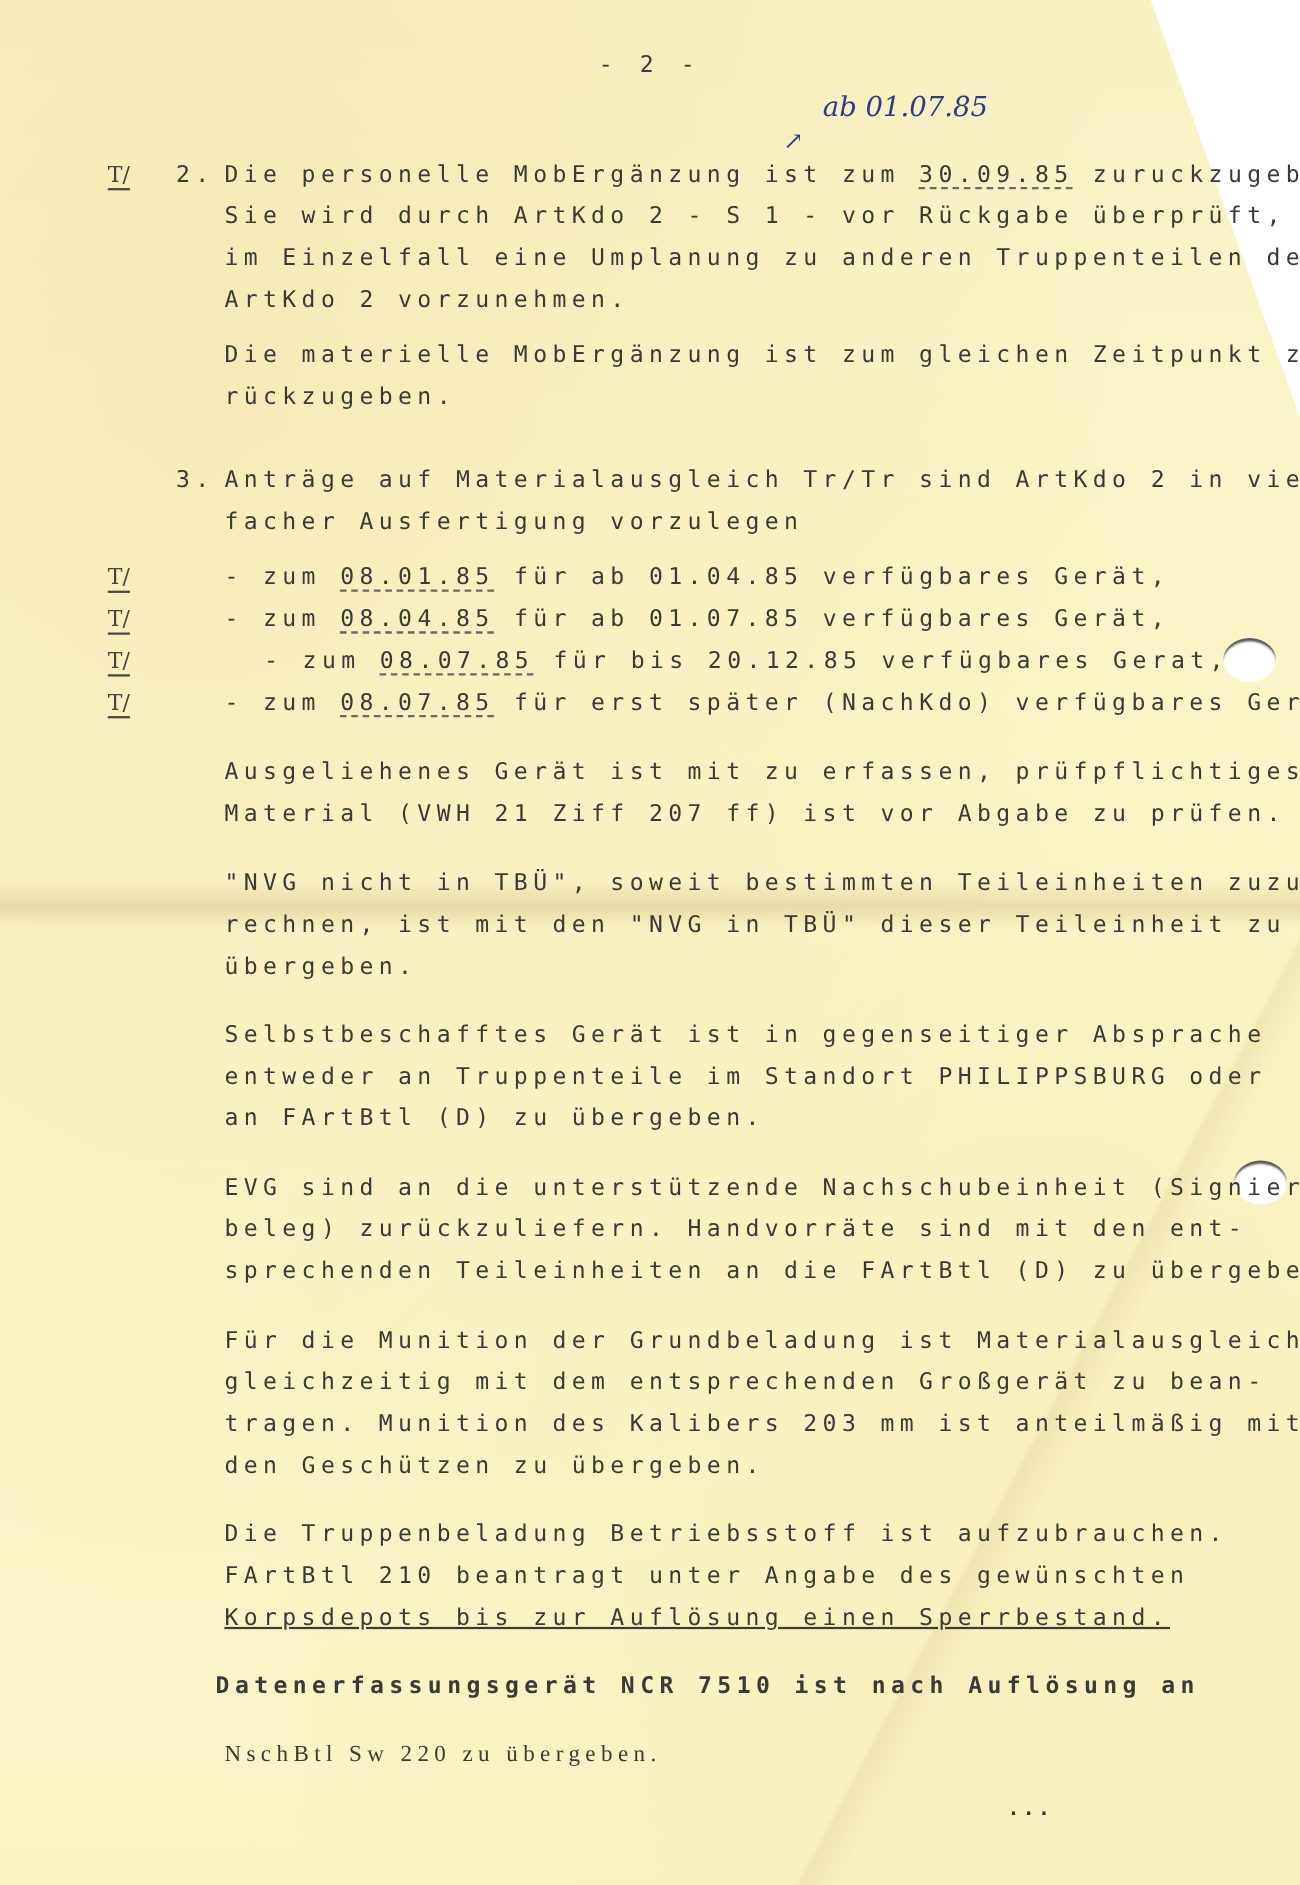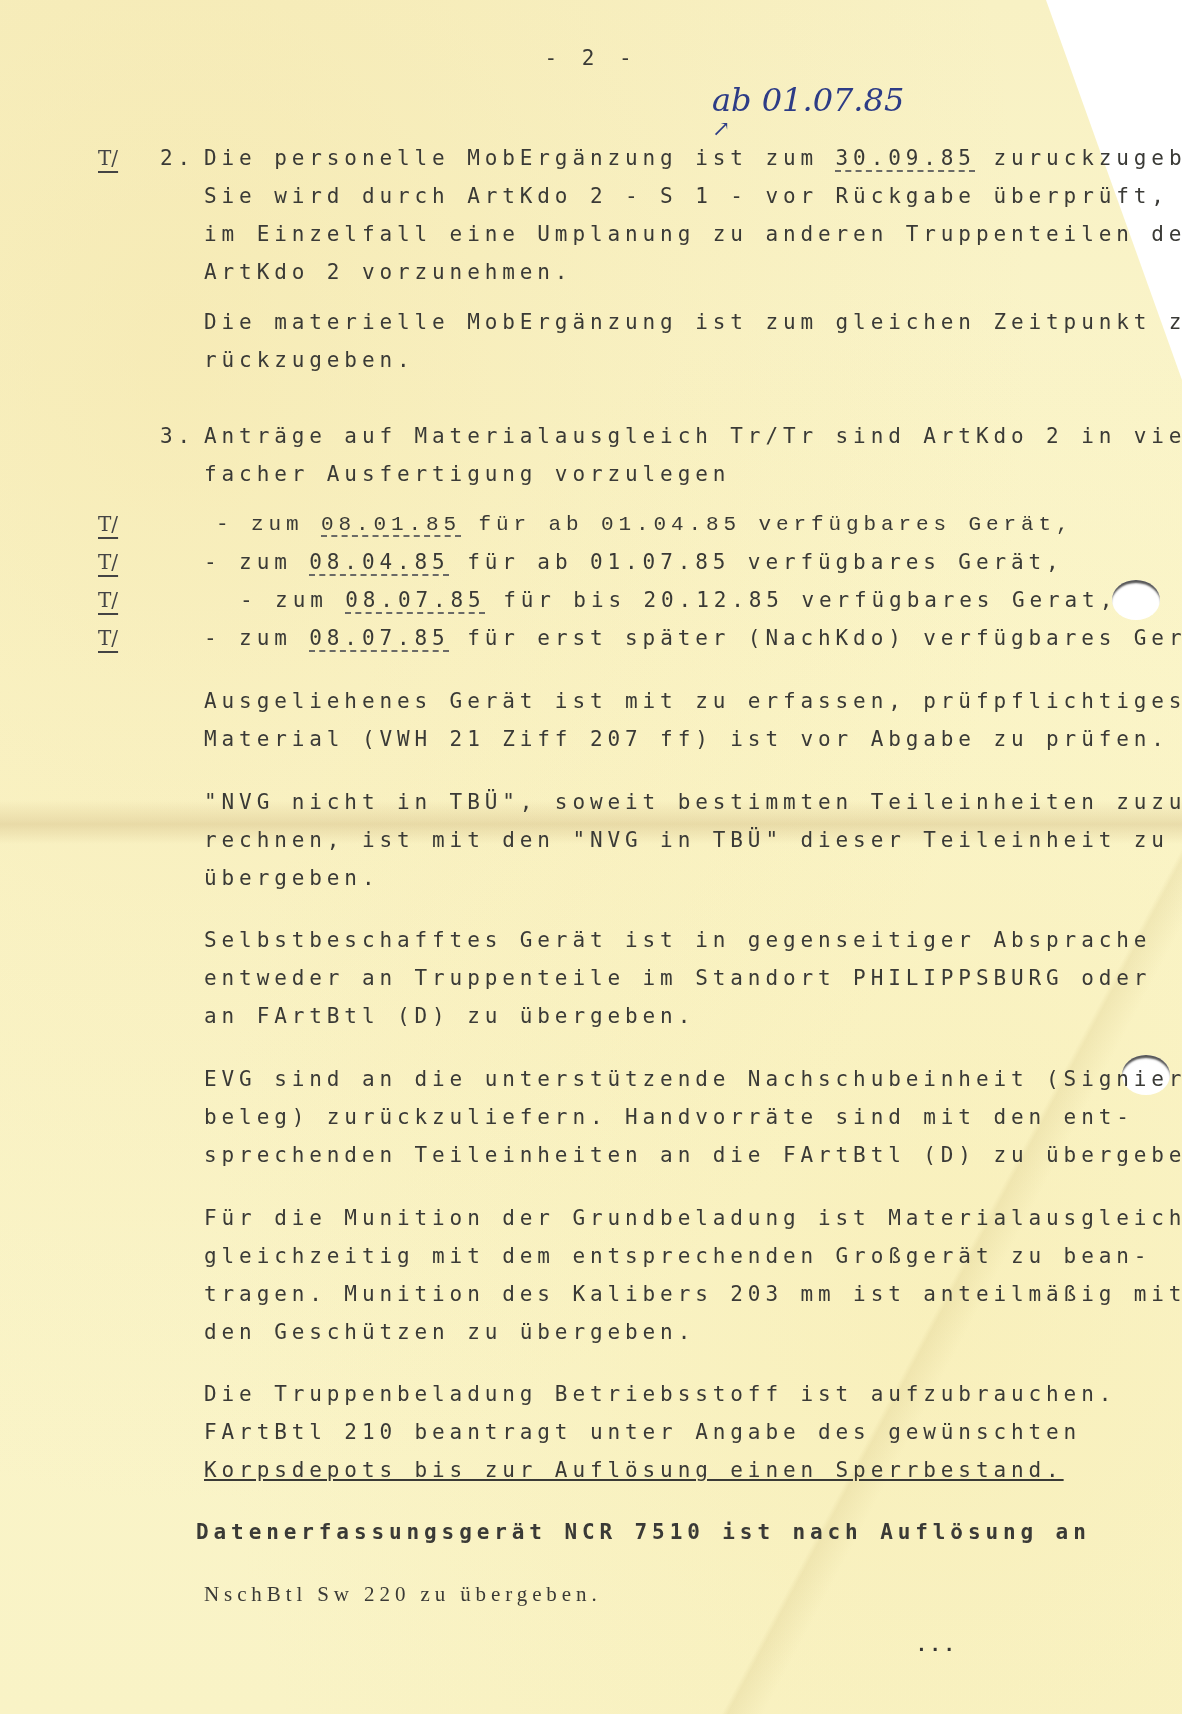--- a/index.html
+++ b/index.html
@@ -108,38 +108,38 @@
 
 <div class="paper"></div>
 <div class="fold-shadow"></div>
 <div class="crease"></div>
 
 <div class="punch-hole" style="left:1112px; top:580px;"></div>
 <div class="punch-hole" style="left:1122px; top:1055px;"></div>
 
 <div class="pagenum">- 2 -</div>
 
-<div class="hand" style="left:712px; top:84px; font-size:32px;">ab 01.07.85</div>
+<div class="hand" style="left:748px; top:84px; font-size:25px;">ab 01.07.85</div>
 <div class="hand" style="left:712px; top:118px; font-size:22px;">↗</div>
 
 <div class="marker" style="left:98px; top:148px;">T/</div>
 <div class="t" style="left:160px; top:148px;">2.</div>
 <div class="t" style="left:204px; top:148px;"><span>Die personelle MobErgänzung ist zum </span><span class="u">30.09.85</span><span> zuruckzugeben.</span></div>
 <div class="t" style="left:204px; top:186px;">Sie wird durch ArtKdo 2 - S 1 - vor Rückgabe überprüft, um</div>
 <div class="t" style="left:204px; top:224px;">im Einzelfall eine Umplanung zu anderen Truppenteilen des</div>
 <div class="t" style="left:204px; top:262px;">ArtKdo 2 vorzunehmen.</div>
 <div class="t" style="left:204px; top:312px;">Die materielle MobErgänzung ist zum gleichen Zeitpunkt zu-</div>
 <div class="t" style="left:204px; top:350px;">rückzugeben.</div>
 
 <div class="t" style="left:160px; top:426px;">3.</div>
 <div class="t" style="left:204px; top:426px;">Anträge auf Materialausgleich Tr/Tr sind ArtKdo 2 in vier-</div>
 <div class="t" style="left:204px; top:464px;text-align:center;">facher Ausfertigung vorzulegen</div>
 
 <div class="marker" style="left:98px; top:514px;">T/</div>
-<div class="t" style="left:216px; top:514px;font-family:Liberation Mono, monospace;"><span>- zum </span><span class="u">08.01.85</span><span> für ab 01.04.85 verfügbares Gerät,</span></div>
+<div class="t" style="left:204px; top:514px;"><span>- zum </span><span class="u">08.01.85</span><span> für ab 01.04.85 verfügbares Gerät,</span></div>
 
 <div class="marker" style="left:98px; top:552px;">T/</div>
 <div class="t" style="left:204px; top:552px;text-align:right;"><span>- zum </span><span class="u">08.04.85</span><span> für ab 01.07.85 verfügbares Gerät,</span></div>
 
 <div class="marker" style="left:98px; top:590px;">T/</div>
 <div class="t" style="left:204px; top:590px;margin-left:36px;"><span>- zum </span><span class="u">08.07.85</span><span> für bis 20.12.85 verfügbares Gerat,</span></div>
 
 <div class="marker" style="left:98px; top:628px;">T/</div>
 <div class="t" style="left:204px; top:628px;"><span>- zum </span><span class="u">08.07.85</span><span> für erst später (NachKdo) verfügbares Gerät.</span></div>
 

